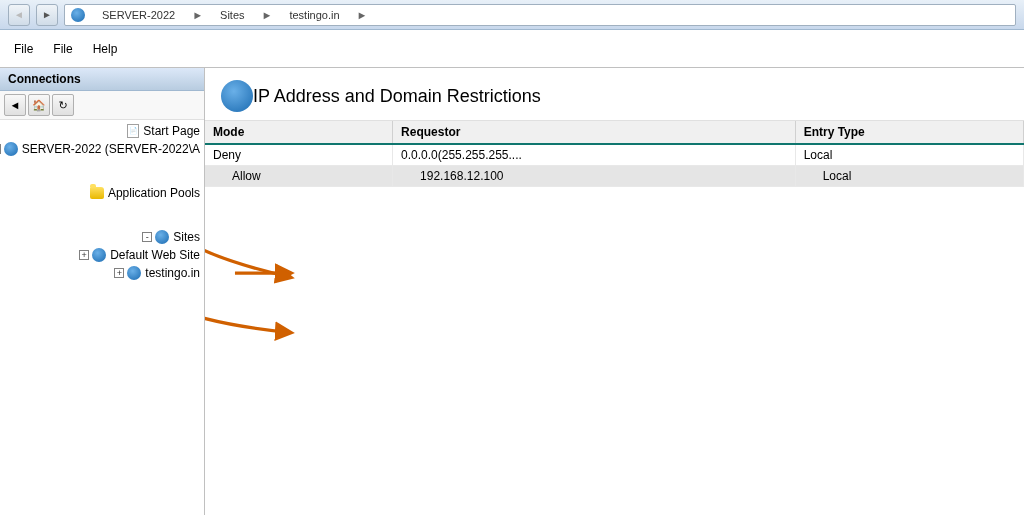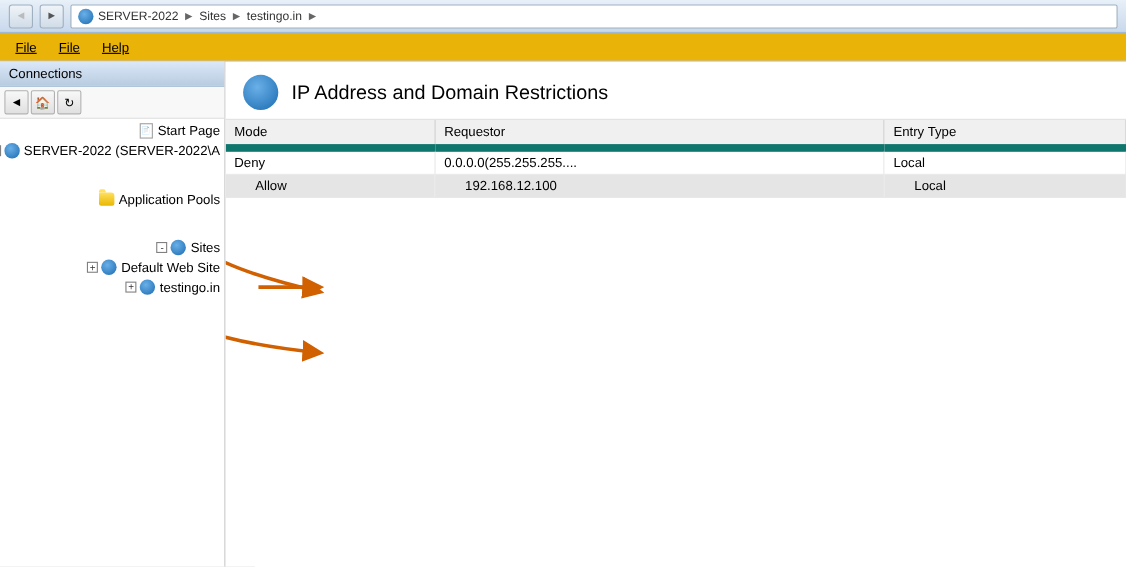--- a/index.html
+++ b/index.html
@@ -35,42 +35,41 @@
     .nav-btn.disabled { color: #bbb; }
     .address-bar {
       flex: 1;
       background: white;
       border: 1px solid #a0b0c0;
       border-radius: 2px;
       padding: 2px 6px;
       font-size: 11px;
       display: flex;
       align-items: center;
-      gap: 4px;
+      gap: 17px;
       height: 22px;
     }
     .address-globe {
       width: 14px; height: 14px;
       background: radial-gradient(circle at 40% 35%, #6ab0e8, #1a6ab0);
       border-radius: 50%;
       flex-shrink: 0;
     }
     .address-text { color: #333; font-size: 11px; }
     .arrow-sep { color: #666; font-size: 11px; }
 
     
     .menu-bar {
-      background: #eab308;
+      background: #ffffff;
       border-bottom: 1px solid #c0c0c0;
       padding: 2px 4px;
       display: flex;
       gap: 0;
-      height: 26px;
-      align-items: center;
-      text-decoration: underline;
+      height: 38px;
+      align-items: center;
     }
     .menu-item {
       padding: 2px 10px;
       cursor: pointer;
       border-radius: 2px;
       font-size: 12px;
       color: #000;
     }
 
     
@@ -84,21 +83,21 @@
       width: 205px;
       background: white;
       border-right: 1px solid #c0c0c0;
       display: flex;
       flex-direction: column;
       overflow: hidden;
     }
     .sidebar-header {
       background: linear-gradient(to bottom, #dce8f8, #b8cce0);
       padding: 4px 8px;
-      font-weight: normal;
+      font-weight: bold;
       font-size: 12px;
       border-bottom: 1px solid #a0b8d0;
       color: #000;
     }
     .sidebar-toolbar {
       display: flex;
       gap: 2px;
       padding: 3px 4px;
       background: #f8f8f8;
       border-bottom: 1px solid #e0e0e0;
@@ -181,21 +180,20 @@
       background: white;
       display: flex;
       flex-direction: column;
       overflow: hidden;
     }
     .content-header {
       padding: 12px 0 8px 16px;
       border-bottom: 1px solid #e0e0e0;
       display: flex;
       align-items: center;
-      gap: 12px;
     }
     .content-globe {
       width: 32px; height: 32px;
       background: radial-gradient(circle at 40% 35%, #6ab0e8, #1a6ab0);
       border-radius: 50%;
       flex-shrink: 0;
     }
     .content-title {
       font-size: 18px;
       font-weight: normal;
@@ -214,25 +212,25 @@
       overflow: auto;
       padding: 0;
     }
     .restrictions-table {
       width: 100%;
       border-collapse: collapse;
       font-size: 12px;
     }
     .restrictions-table th {
       background: #f0f0f0;
-      border-bottom: 7px solid #0f766e;
+      border-bottom: 2px solid #0f766e;
       border-right: 1px solid #d0d0d0;
       padding: 4px 8px;
       text-align: left;
-      font-weight: normal;
+      font-weight: bold;
       color: #000;
     }
     .restrictions-table td {
       padding: 3px 8px;
       border-bottom: 1px solid #e8e8e8;
       border-right: 1px solid #e8e8e8;
     }
     .restrictions-table tr.selected td {
       background: #e5e5e5;
       padding-left: 27px;

